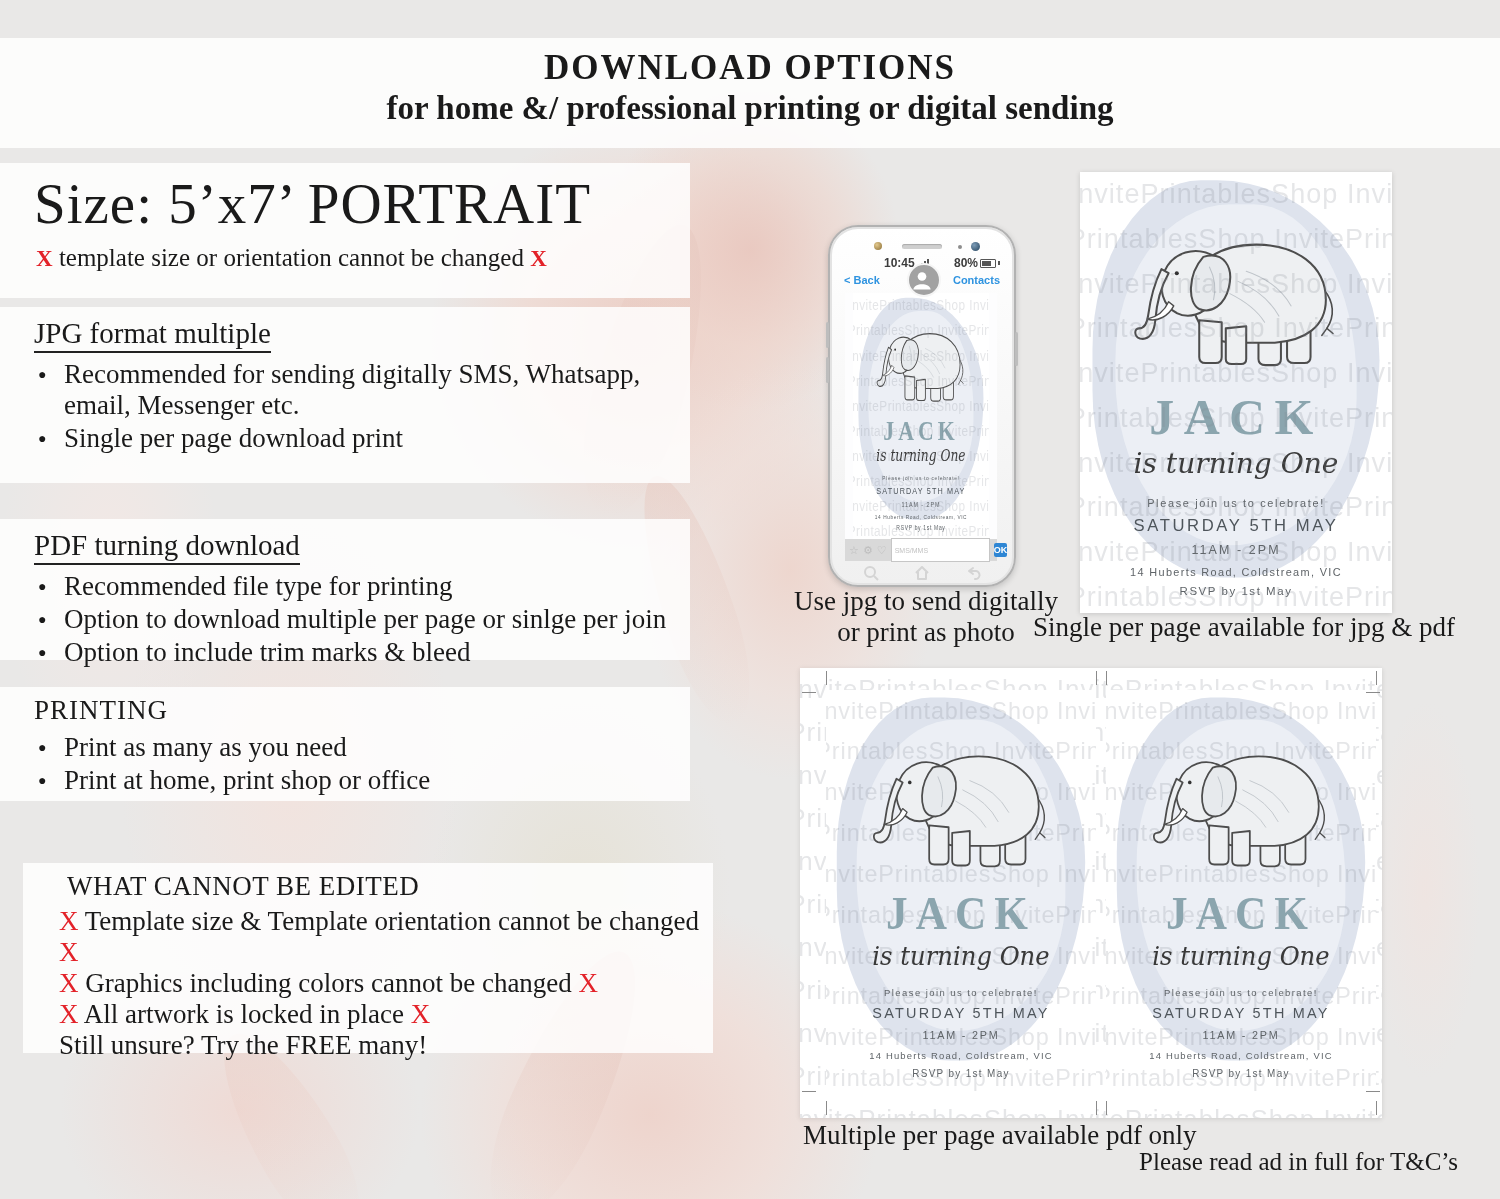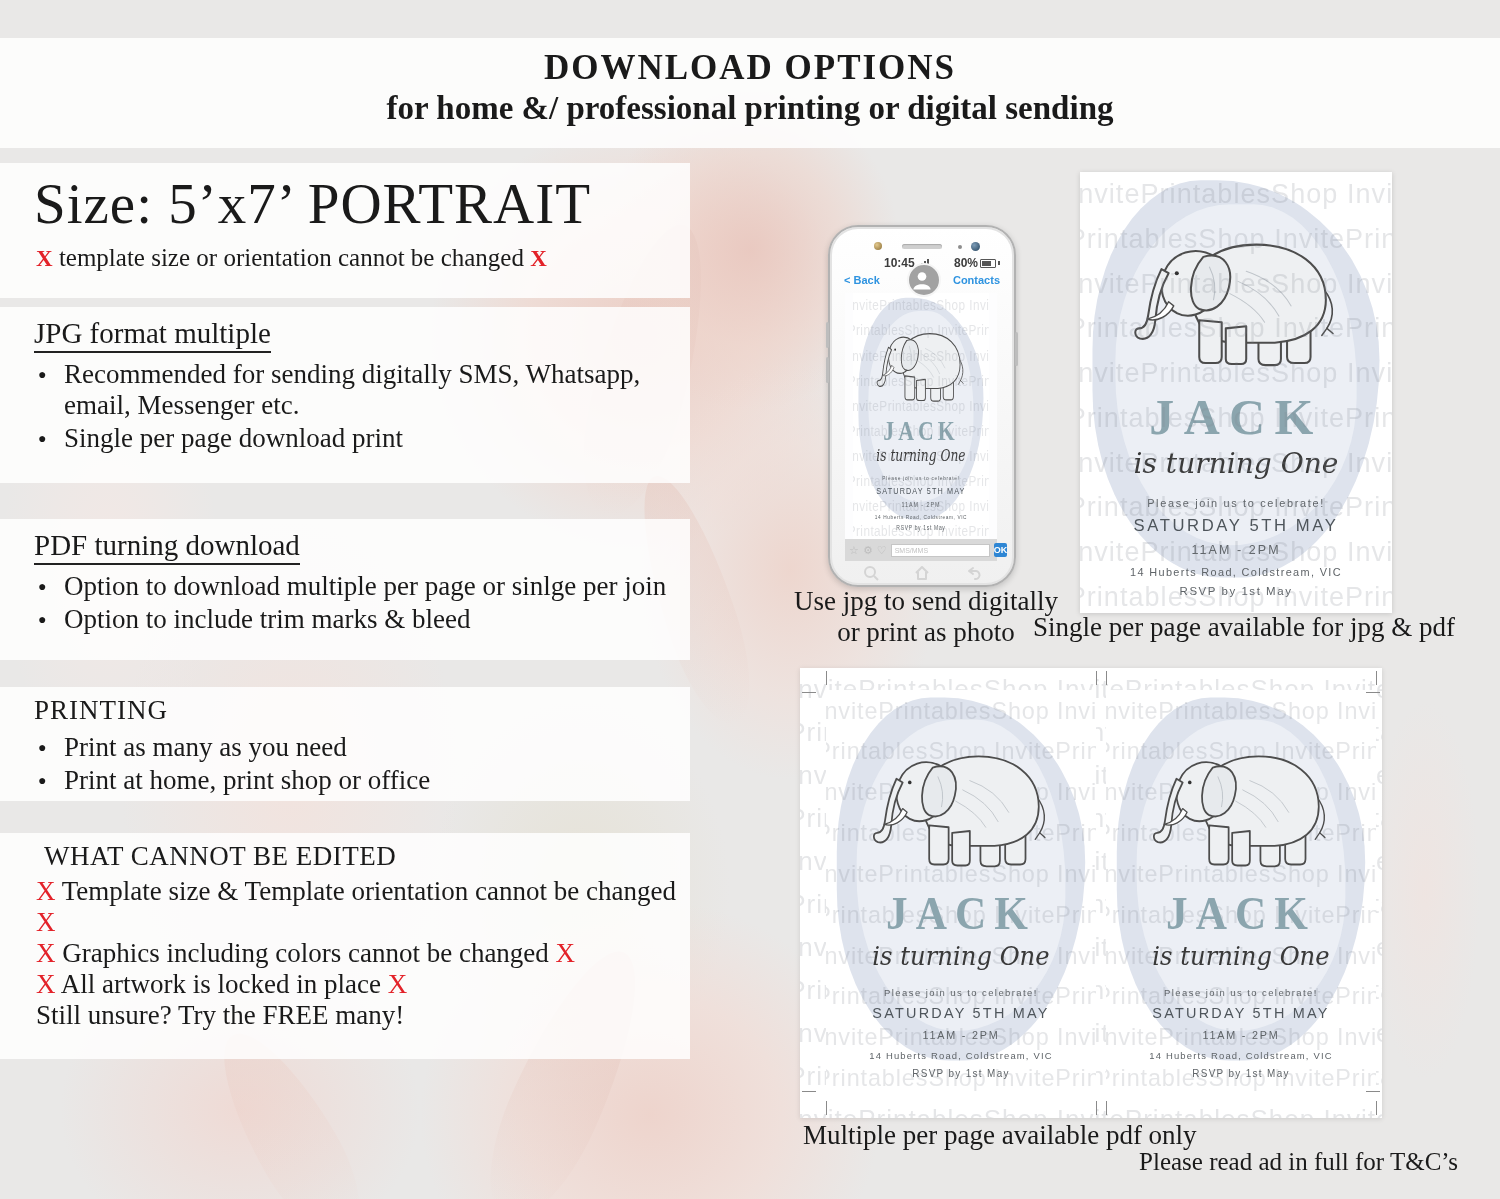--- a/index.html
+++ b/index.html
@@ -24,21 +24,21 @@
   .p3{left:520px;top:940px;width:90px;height:290px;transform:rotate(24deg);background:linear-gradient(rgba(229,198,189,.55),rgba(229,198,189,0));}
   .p4{left:250px;top:1020px;width:80px;height:230px;transform:rotate(-30deg);background:linear-gradient(rgba(235,208,200,.5),rgba(235,208,200,0));}
 
   
   .band{position:absolute;left:0;background:rgba(255,255,255,.84);z-index:1;}
   .band-header{top:38px;width:1500px;height:110px;text-align:center;}
   .band-size{top:163px;width:690px;height:135px;}
   .band-jpg{top:307px;width:690px;height:176px;}
   .band-pdf{top:519px;width:690px;height:141px;}
   .band-print{top:687px;width:690px;height:114px;}
-  .band-edit{top:833px;width:690px;height:226px;}
+  .band-edit{top:863px;width:690px;height:190px;margin-left:23px;}
 
   .hdr-title{font-size:35px;font-weight:700;letter-spacing:2px;padding-top:10px;}
   .hdr-sub{font-size:33px;font-weight:700;margin-top:2px;}
   .size-title{font-size:57px;padding:8px 0 0 34px;letter-spacing:1px;}
   .size-note{font-size:25px;padding:8px 0 0 36px;}
   .rx{color:#e32229;font-weight:400;}
   .rx-sm{color:#e32229;font-weight:700;font-size:23px;}
   .sec-head{display:inline-block;font-size:29px;margin:10px 0 0 34px;border-bottom:2px solid #222;padding-bottom:1px;}
   .sec-head-plain{display:inline-block;font-size:27px;margin:8px 8px 0 34px;letter-spacing:1px;}
   ul.blist{list-style:none;margin:6px 0 0 0;padding:0 20px 0 34px;max-width:648px;}
@@ -88,21 +88,21 @@
   .batt{display:inline-flex;align-items:center;gap:2px;}
   .batt-body{width:14px;height:7px;border:1px solid #555;border-radius:1px;position:relative;}
   .batt-body i{position:absolute;left:1px;top:1px;bottom:1px;width:9px;background:#555;display:block;}
   .batt-tip{width:2px;height:4px;background:#555;}
   .ph-nav{position:absolute;left:14px;right:14px;top:45px;height:16px;display:flex;justify-content:space-between;align-items:center;font-family:"Liberation Sans",sans-serif;font-size:11px;font-weight:700;color:#2e93e0;}
   .avatar{position:absolute;left:50%;top:36px;margin-left:-15px;width:30px;height:30px;border-radius:50%;background:#a2a2a2;z-index:3;border:2px solid #f5f5f5;}
   .ph-screen{position:absolute;left:15px;top:66px;width:152px;height:246px;background:#fdfdfe;overflow:hidden;}
   .scale-phone{position:absolute;left:8px;top:0;transform:scale(0.453,0.582);transform-origin:0 0;}
   .ph-toolbar{position:absolute;left:15px;top:312px;width:152px;height:22px;background:#d9d9d9;display:flex;align-items:center;gap:4px;padding:0 4px;box-sizing:border-box;}
   .tb-ico{font-family:"DejaVu Sans",sans-serif;font-size:11px;color:#bdbdbd;line-height:1;}
-  .tb-input{flex:1;height:13px;background:#fff;border:1px solid #c6c6c6;font-family:"Liberation Sans",sans-serif;font-size:7px;color:#c2c2c2;padding:0 3px;box-sizing:border-box;}
+  .tb-input{flex:1;height:13px;background:#fff;border:1px solid #c6c6c6;font-family:"Liberation Sans",sans-serif;font-size:7px;color:#c2c2c2;padding:11px 3px;box-sizing:border-box;}
   .tb-input::placeholder{color:#c2c2c2;}
   .tb-ok{width:20px;height:14px;background:#2e86d4;color:#fff;font-family:"Liberation Sans",sans-serif;font-weight:700;font-size:9px;display:flex;align-items:center;justify-content:center;border-radius:2px;}
   .ph-chin{position:absolute;left:15px;right:15px;top:336px;height:20px;display:flex;justify-content:space-around;align-items:center;}
 
   
   .sheet{position:absolute;left:800px;top:668px;width:582px;height:450px;background:#fff;z-index:2;box-shadow:0 1px 5px rgba(0,0,0,.12);}
   .sheet .wm{z-index:1;}
   .mount-m1{position:absolute;left:26px;top:22px;transform:scale(0.9,0.95);transform-origin:0 0;z-index:2;}
   .mount-m2{position:absolute;left:306px;top:22px;transform:scale(0.9,0.95);transform-origin:0 0;z-index:2;}
   .trim{position:absolute;background:#8a8a8a;z-index:3;}
@@ -169,20 +169,21 @@
   <div class="sec-head">JPG format multiple</div>
   <ul class="blist">
     <li>Recommended for sending digitally SMS, Whatsapp, email, Messenger etc.</li>
     <li>Single per page download print</li>
   </ul>
 </div>
 
 <div class="band band-pdf">
   <div class="sec-head">PDF turning download</div>
   <ul class="blist">
+    <li>Recommended file type for printing</li>
     <li>Option to download multiple per page or sinlge per join</li>
     <li>Option to include trim marks &amp; bleed</li>
   </ul>
 </div>
 
 <div class="band band-print">
   <div class="sec-head-plain">PRINTING</div>
   <ul class="blist">
     <li>Print as many as you need</li>
     <li>Print at home, print shop or office</li>

